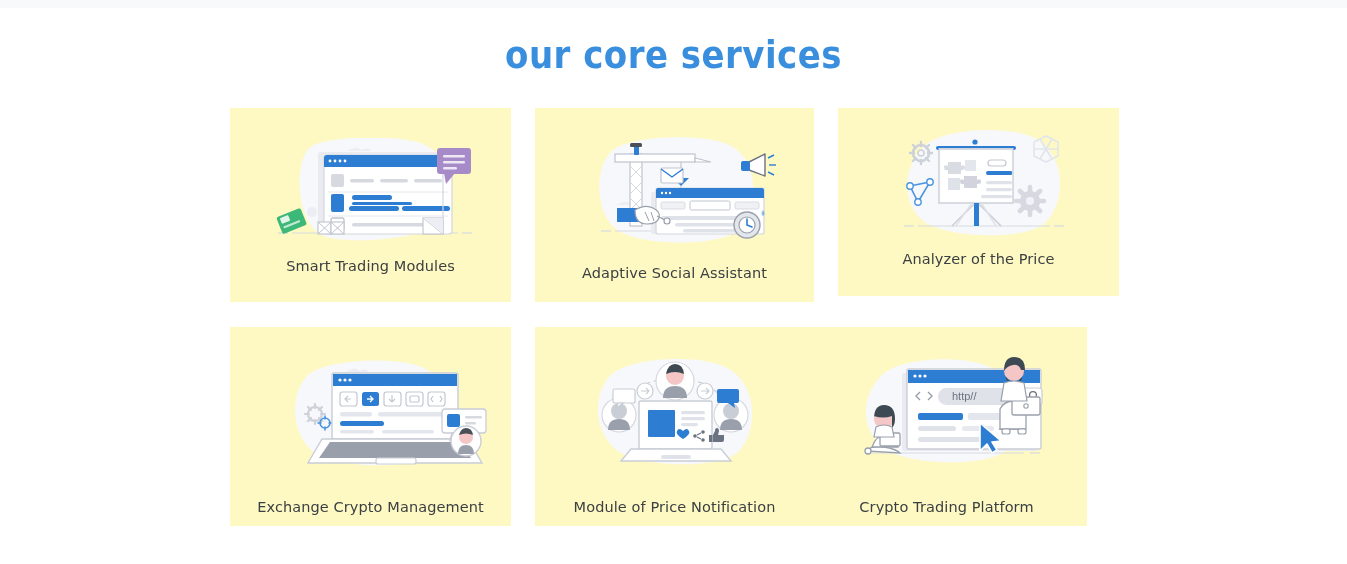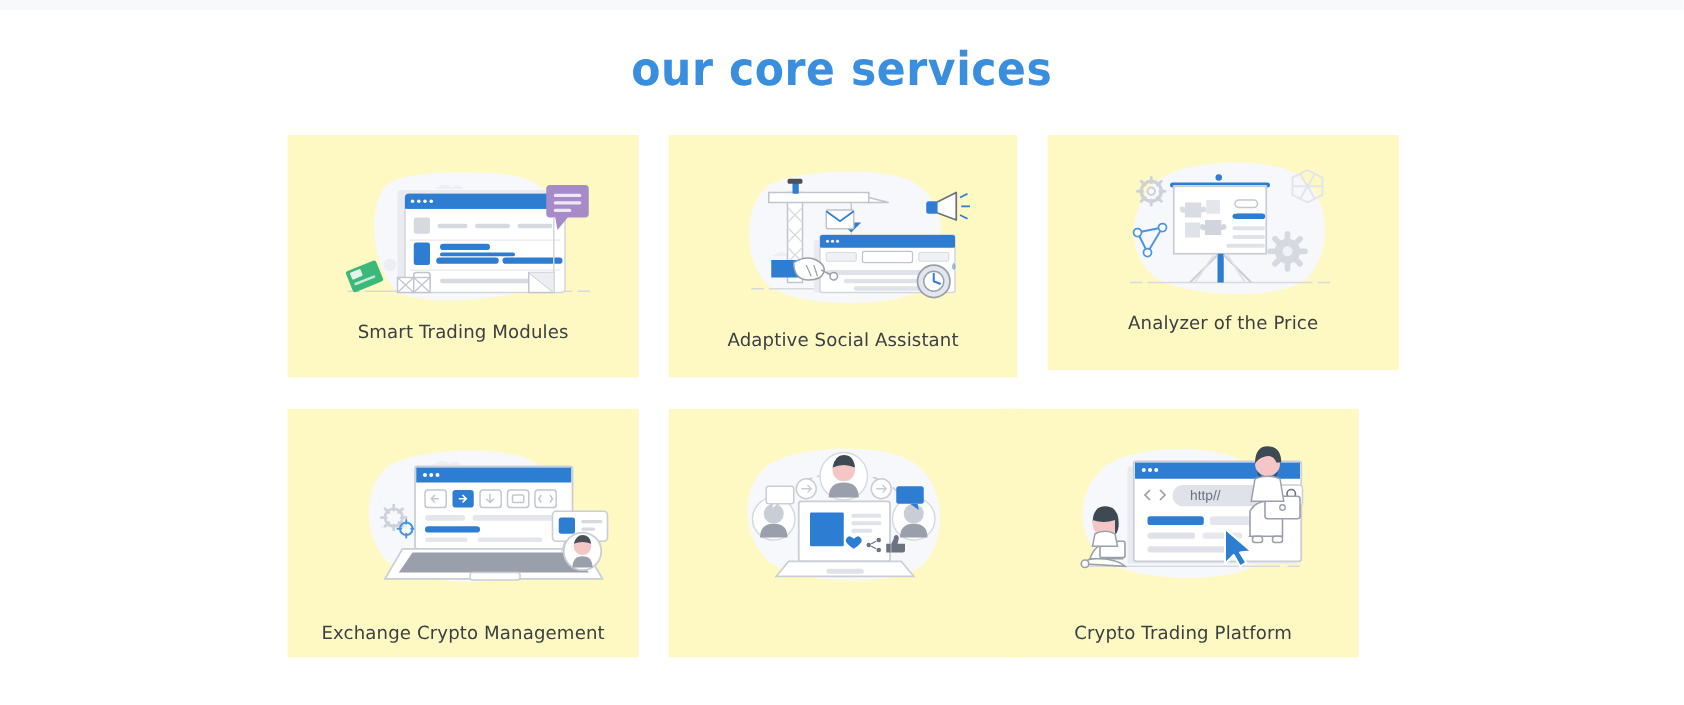--- a/index.html
+++ b/index.html
@@ -387,20 +387,21 @@
           <circle cx="168" cy="87" r="1.8" fill="#6b7280"></circle>
           <path d="M166 80 l-4 2 M162 84 l4 2" stroke="#6b7280" stroke-width="1.1"></path>
         </g>
         <g>
           <path d="M178 82 v7 h9 q2 0 2 -2 v-5 h-6 l1 -4 q0 -3 -2 -3 q-2 0 -2 3 l-2 4 Z" fill="#6b7280"></path>
           <rect x="174" y="82" width="3.5" height="7" fill="#6b7280"></rect>
         </g>
         <path d="M96 96 L186 96 L196 108 L86 108 Z" fill="#ffffff" stroke="#c9cdd6" stroke-width="1.4"></path>
         <rect x="126" y="102" width="30" height="4" rx="2" fill="#dfe2e8"></rect>
       </svg>
+      <div class="card-label">Module of Price Notification</div>
     </div>
 
     <div class="card" id="card-5">
       <svg class="illo" viewBox="0 0 281 128" xmlns="http://www.w3.org/2000/svg">
         <path d="M74 30 C90 10 160 6 188 22 C220 42 220 84 202 102 C182 122 96 118 76 100 C54 80 56 50 74 30 Z" fill="#f7f8fb"></path>
         <line x1="62" y1="106" x2="218" y2="106" stroke="#d6d9e0" stroke-width="1.2"></line>
         <line x1="224" y1="106" x2="234" y2="106" stroke="#d6d9e0" stroke-width="1.2"></line>
         <g>
           <path d="M60 104 q6 -6 18 -4 q12 2 16 6 Z" fill="#ffffff" stroke="#9aa0ab" stroke-width="1.3"></path>
           <circle cx="62" cy="104" r="3" fill="#ffffff" stroke="#9aa0ab" stroke-width="1.3"></circle>

